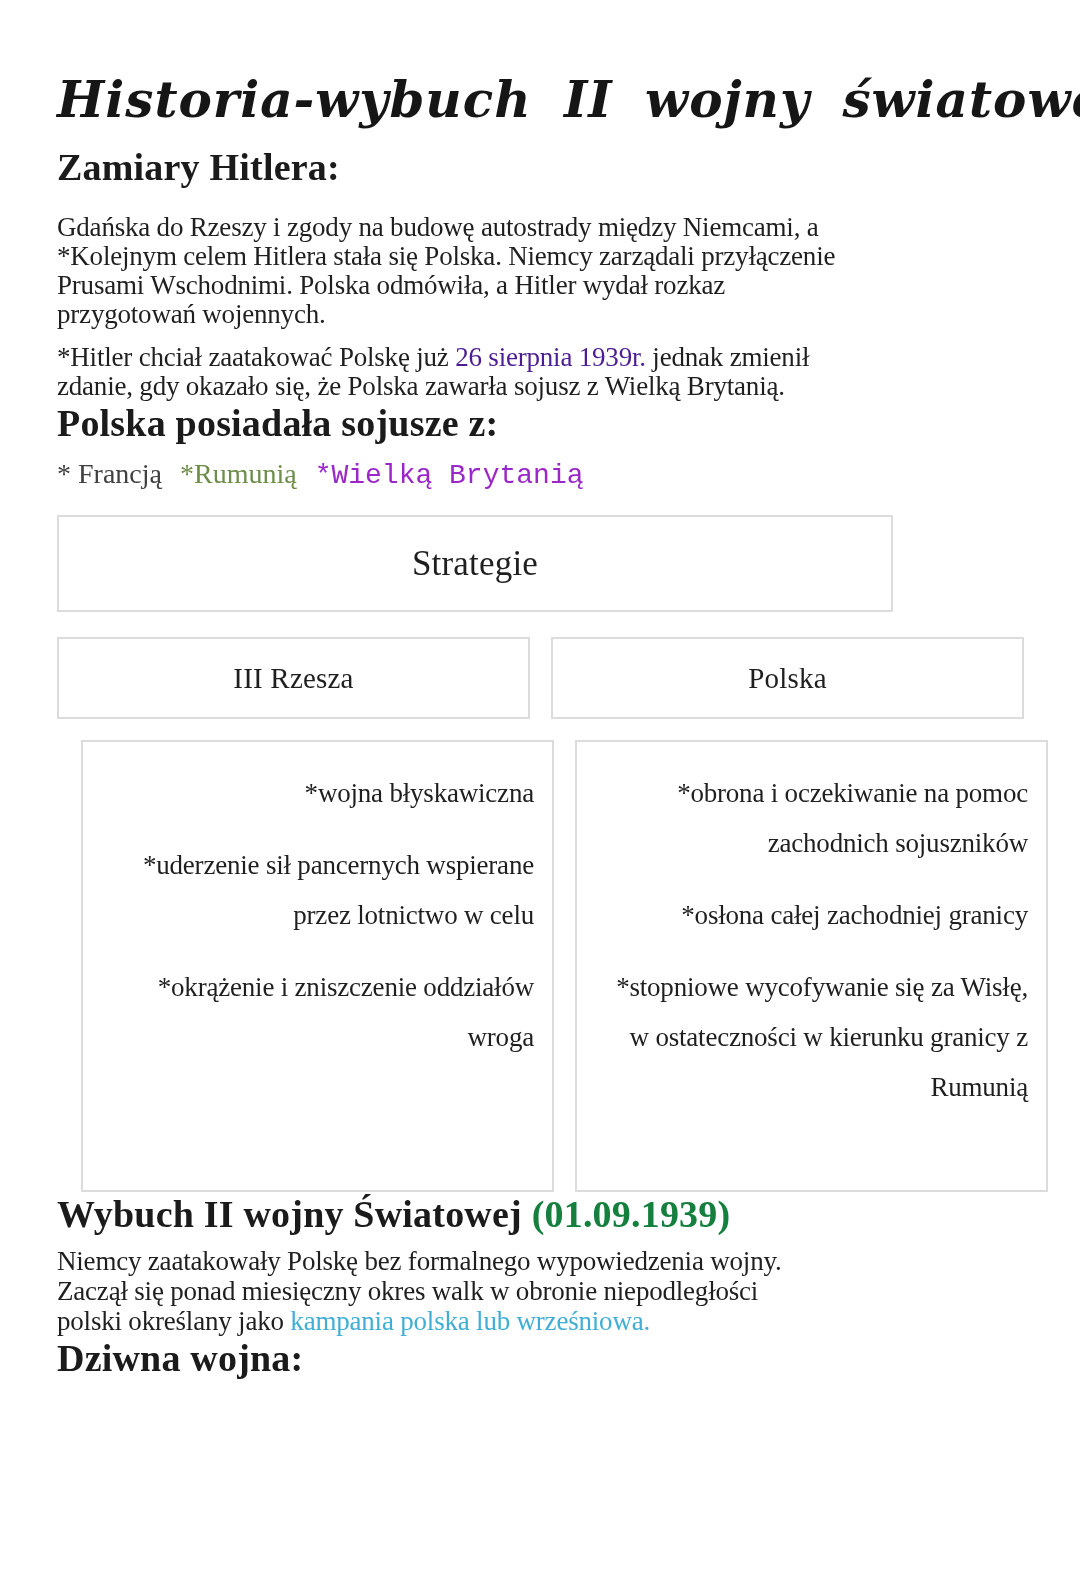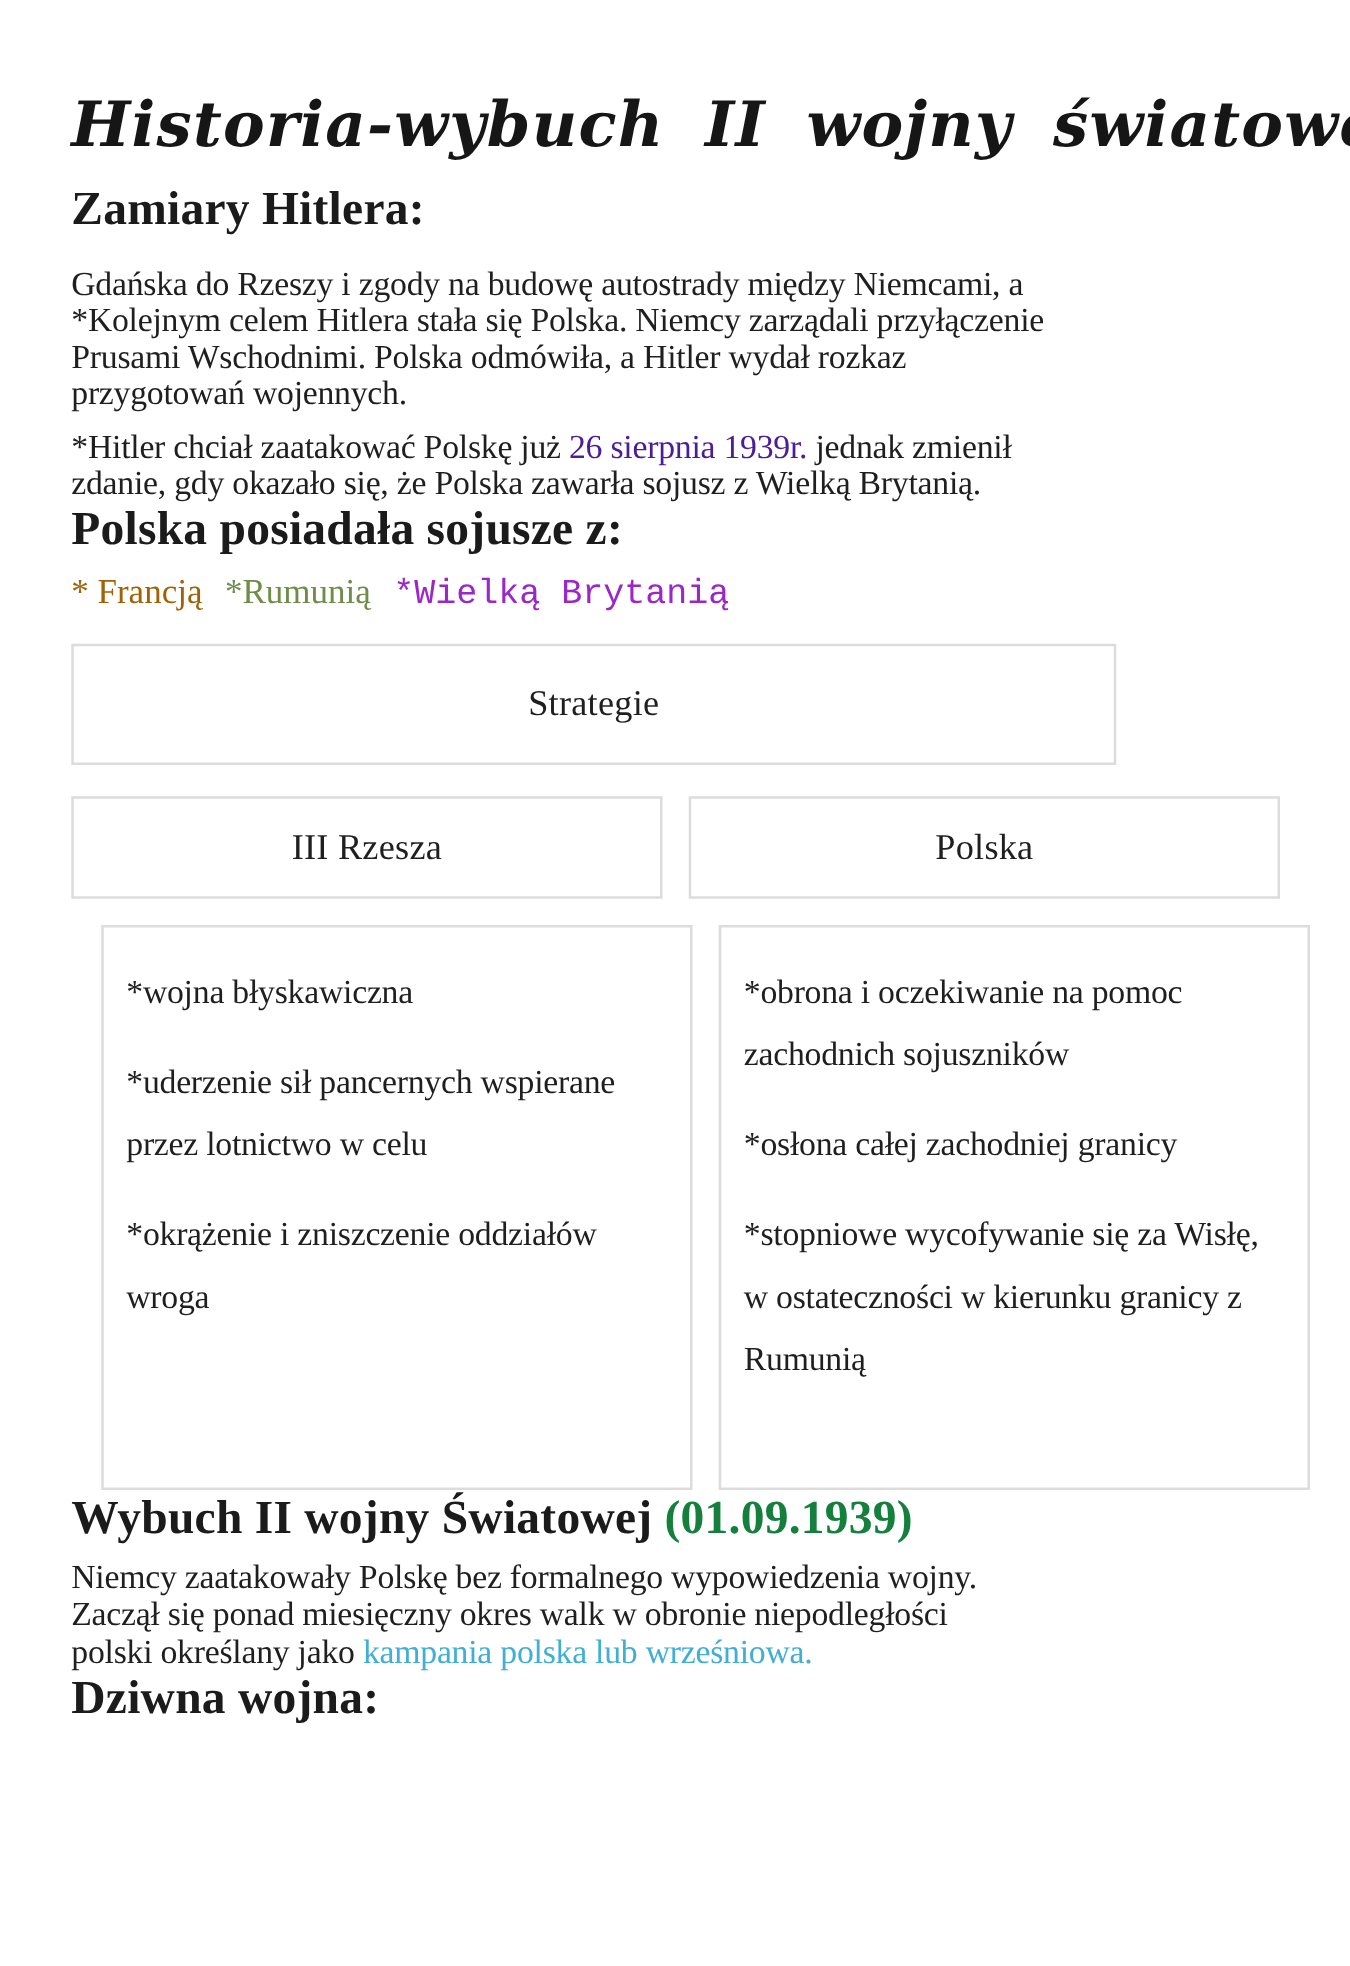--- a/index.html
+++ b/index.html
@@ -50,23 +50,23 @@
   
   .box{
     box-sizing:border-box;
     border:2px solid #dcdcdc;
     background:#fff;
   }
   .strategie-box{
     margin-top:24px;
     width:836px;height:97px;
     display:flex;align-items:center;justify-content:center;
-    font-size:29px;letter-spacing:0.2px;
+    font-size:35px;letter-spacing:0.2px;
   }
-  .trow{display:flex;gap:21px;width:967px;}
+  .trow{display:flex;gap:21px;width:967px;text-align:right;}
   .trow.header{margin-top:25px;}
   .trow.body{margin-top:21px;padding-left:24px;}
   .tcell{
     box-sizing:border-box;
     border:2px solid #dcdcdc;
     background:#fff;
     width:480px;
   }
   .tcell.head{
     height:82px;
@@ -101,21 +101,21 @@
         <div class="line"><span>przygotowań wojennych.</span></div>
       </div>
 
     <div class="para para2">
         <div class="line"><span>*Hitler chciał zaatakować Polskę już </span><span style="color: #4c1d95;">26 sierpnia 1939r.</span><span> jednak zmienił</span></div>
         <div class="line"><span>zdanie, gdy okazało się, że Polska zawarła sojusz z Wielką Brytanią.</span></div>
       </div>
 
     <h2 class="sec h-sojusze">Polska posiadała sojusze z:</h2>
 
-    <div class="ally-list"><span class="tag" style="color: #a16207;">* Francją</span><span class="tag" style="color: rgb(109, 141, 73);">*Rumunią</span><span class="tag" style="color: rgb(155, 39, 201); font-family: Liberation Mono, monospace;">*Wielką Brytanią</span></div>
+    <div class="ally-list"><span class="tag" style="color: #404040;">* Francją</span><span class="tag" style="color: rgb(109, 141, 73);">*Rumunią</span><span class="tag" style="color: rgb(155, 39, 201); font-family: Liberation Mono, monospace;">*Wielką Brytanią</span></div>
 
     <div class="box strategie-box">
       <span>Strategie</span>
     </div>
 
     <div class="trow header">
       <div class="tcell head">
         <span>III Rzesza</span>
       </div>
       <div class="tcell head">

